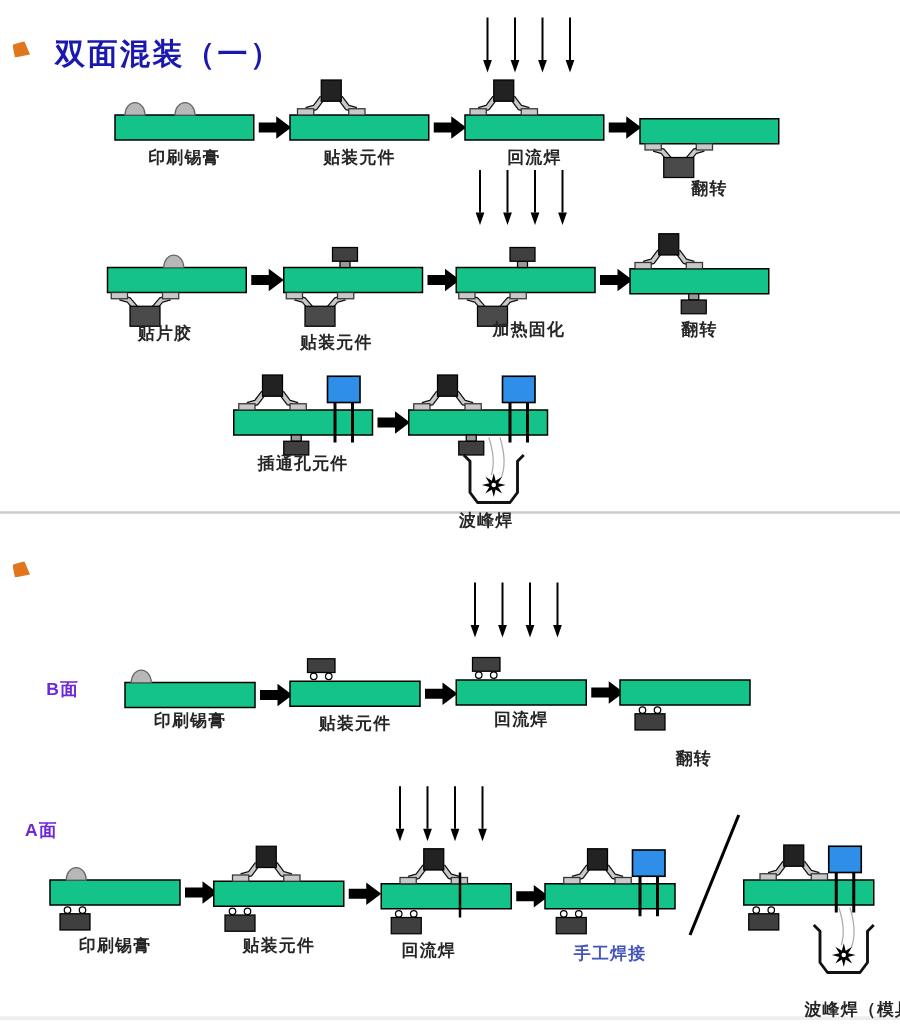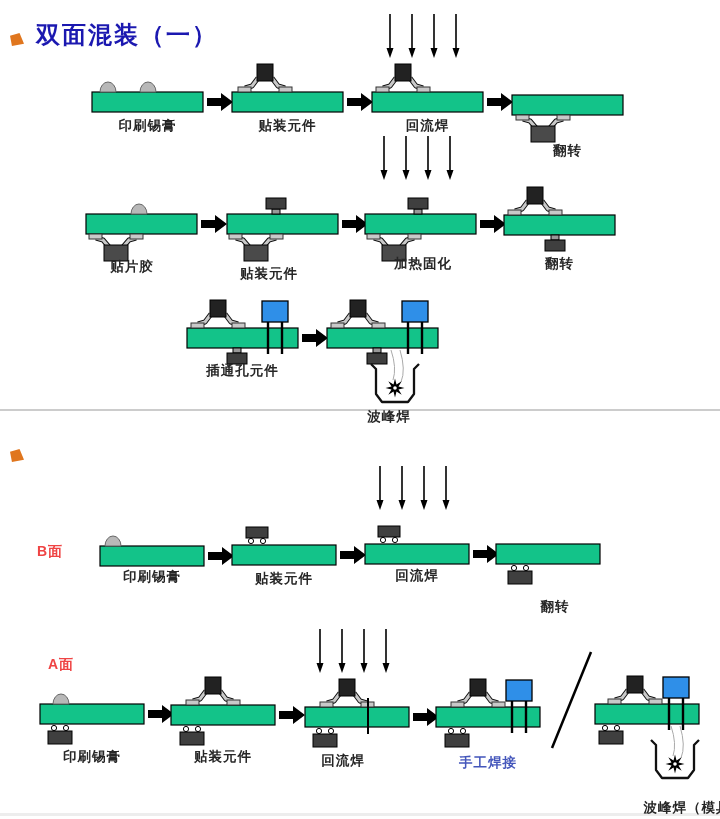--- a/index.html
+++ b/index.html
@@ -1,23 +1,23 @@
 <!DOCTYPE html>
 <html><head>
 <meta charset="utf-8">
 <style>
   html,body{margin:0;padding:0;}
   body{width:720px;height:819px;background:#ffffff;overflow:hidden;position:relative;
        font-family:"Liberation Sans",sans-serif;}
   .page{position:absolute;left:0;top:0;width:720px;height:819px;background:#fff;overflow:hidden;}
-  .sec-title{position:absolute;left:36px;margin:0;font:bold 24px "Liberation Sans",sans-serif;
+  .sec-title{position:absolute;left:36px;margin:8px;font:bold 24px "Liberation Sans",sans-serif;
              color:#1b18b0;letter-spacing:2px;white-space:nowrap;text-align:center;}
   .bullet{position:absolute;left:10px;width:14px;height:13px;background:#e0761e;
           clip-path:polygon(0 22%,68% 0,100% 82%,14% 100%);}
-  .side-label{position:absolute;font:bold 14px "Liberation Sans",sans-serif;color:#ef4444;
+  .side-label{position:absolute;font:bold 14px "Liberation Sans",sans-serif;color:#6d28d9;
               letter-spacing:1px;}
   .divider{position:absolute;left:0;width:720px;height:2px;background:#cccccc;}
   .divider.faint{height:3px;background:#ededed;}
   #diagram{position:absolute;left:0;top:0;}
   #diagram text{font-family:"Liberation Serif","DejaVu Serif",serif;font-size:13.5px;
                 font-weight:bold;letter-spacing:1px;}
 </style>
 </head>
 <body>
 
@@ -26,21 +26,21 @@
   <div class="bullet" style="top:33px"></div>
   <h1 class="sec-title" style="top:19px">
     <span>双面混装（一）</span>
   </h1>
 
   <div class="divider" style="top:409px"></div>
 
   <div class="bullet" style="top:449px"></div>
 
   <div class="side-label" style="left:37px;top:543px">B面</div>
-  <div class="side-label" style="left:48px;top:656px">A面</div>
+  <div class="side-label" style="left:20px;top:656px">A面</div>
 
   <div class="divider faint" style="top:813px"></div>
 
   <svg id="diagram" width="720" height="819" viewBox="0 0 720 819">
       <g transform="translate(92,92)">
         <rect x="0" y="0" width="111" height="20" fill="#13c389" stroke="#000" stroke-width="1.2"></rect>
         <path d="M8 0A8 10 0 0 1 24 0Z" fill="#b8b8b8" stroke="#666" stroke-width="1"></path>
         <path d="M48 0A8 10 0 0 1 64 0Z" fill="#b8b8b8" stroke="#666" stroke-width="1"></path>
         <text x="55.5" y="38" text-anchor="middle" fill="#262626">印刷锡膏</text>
       </g>

